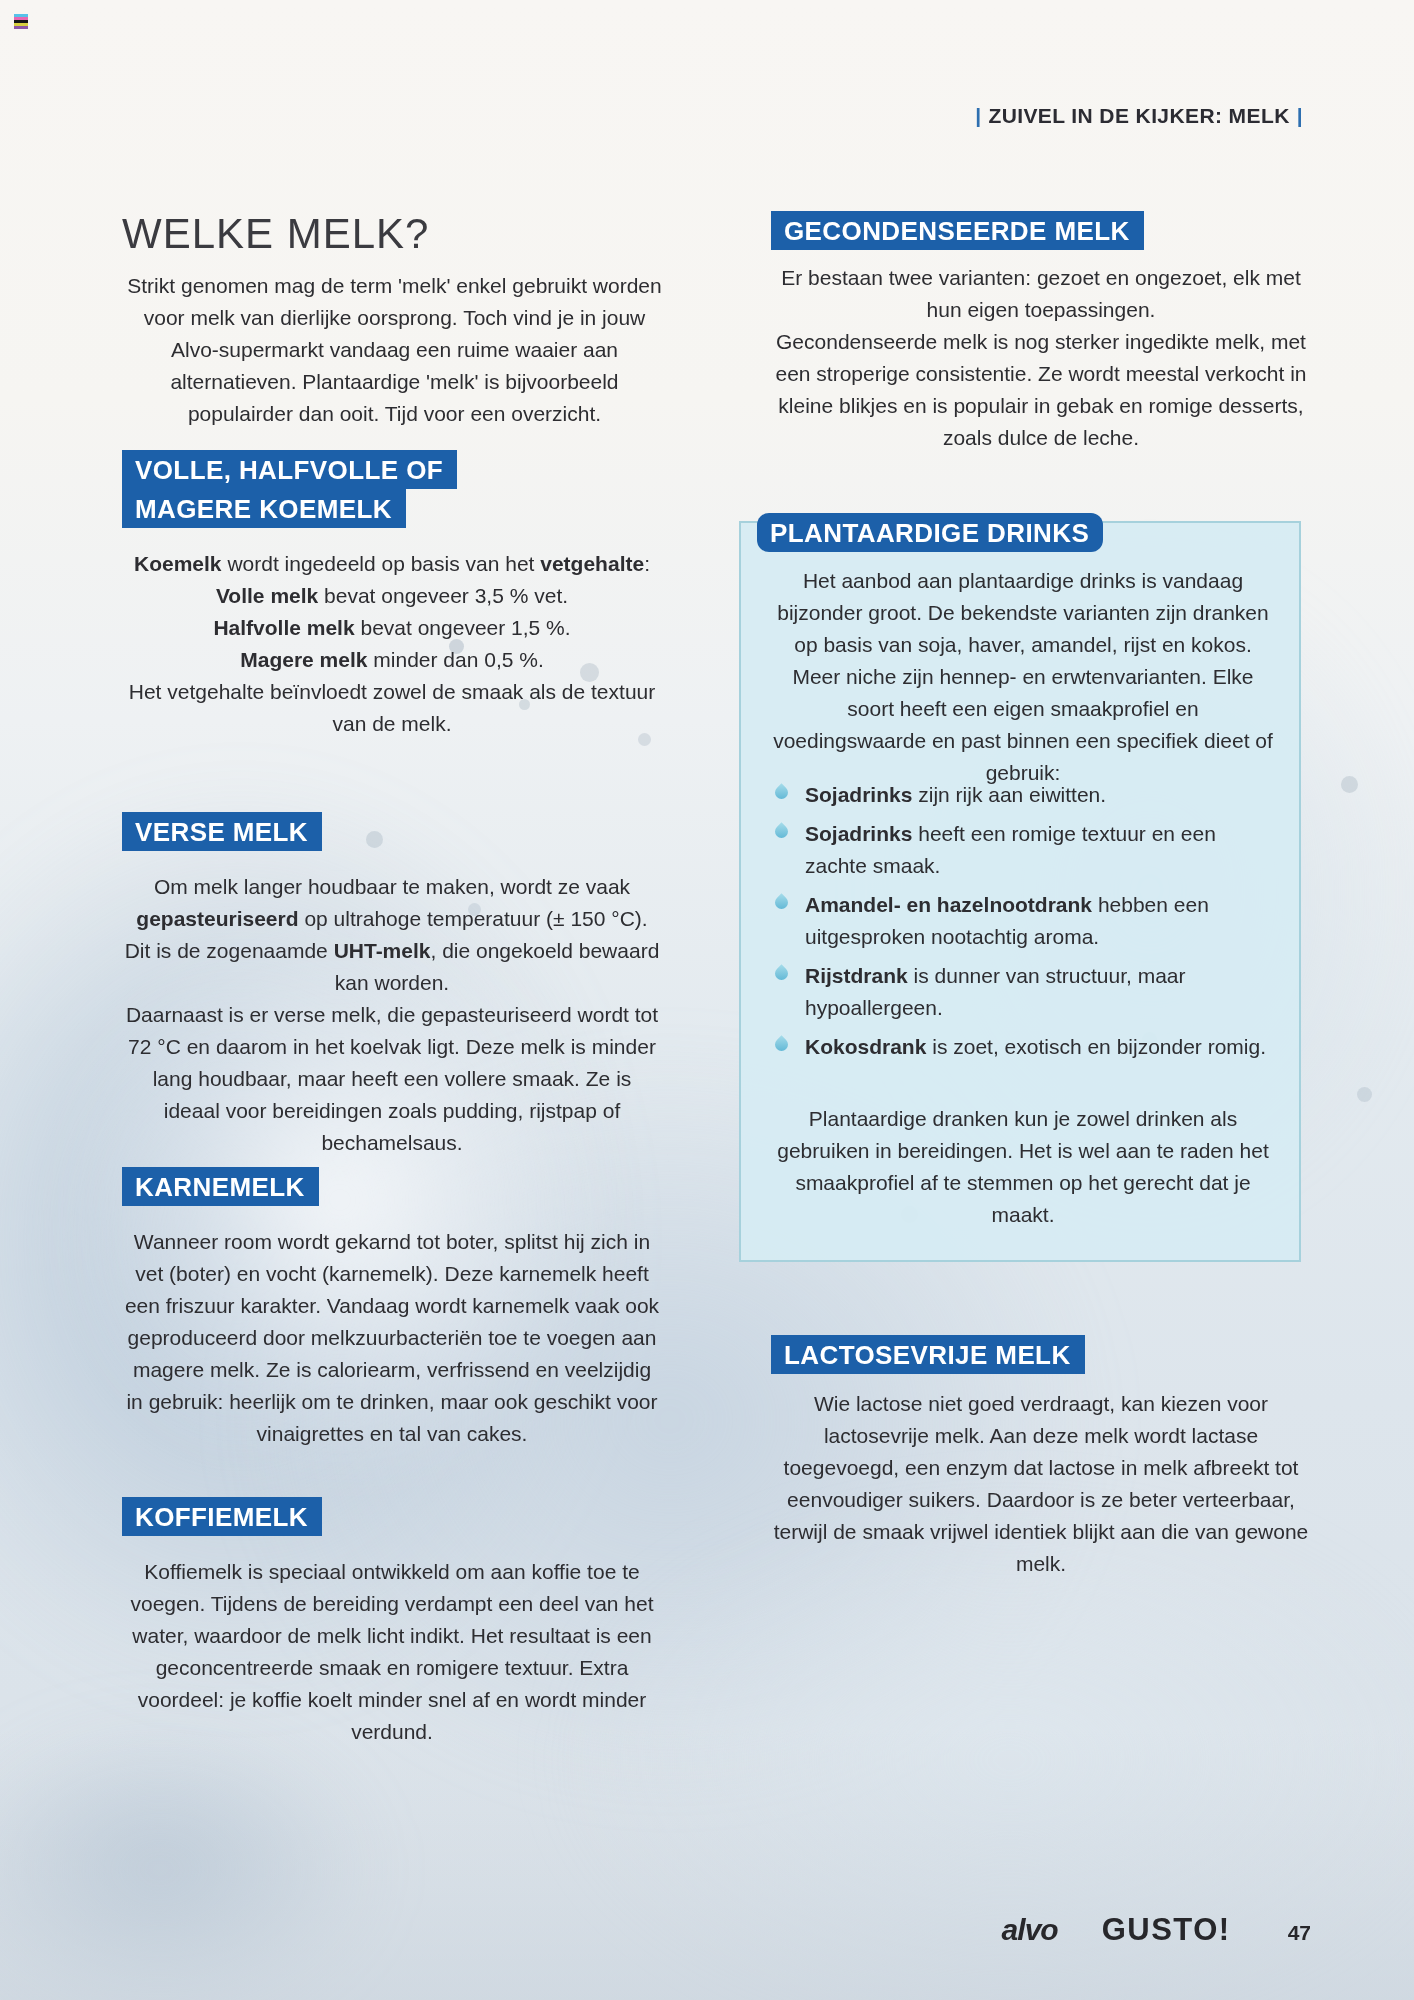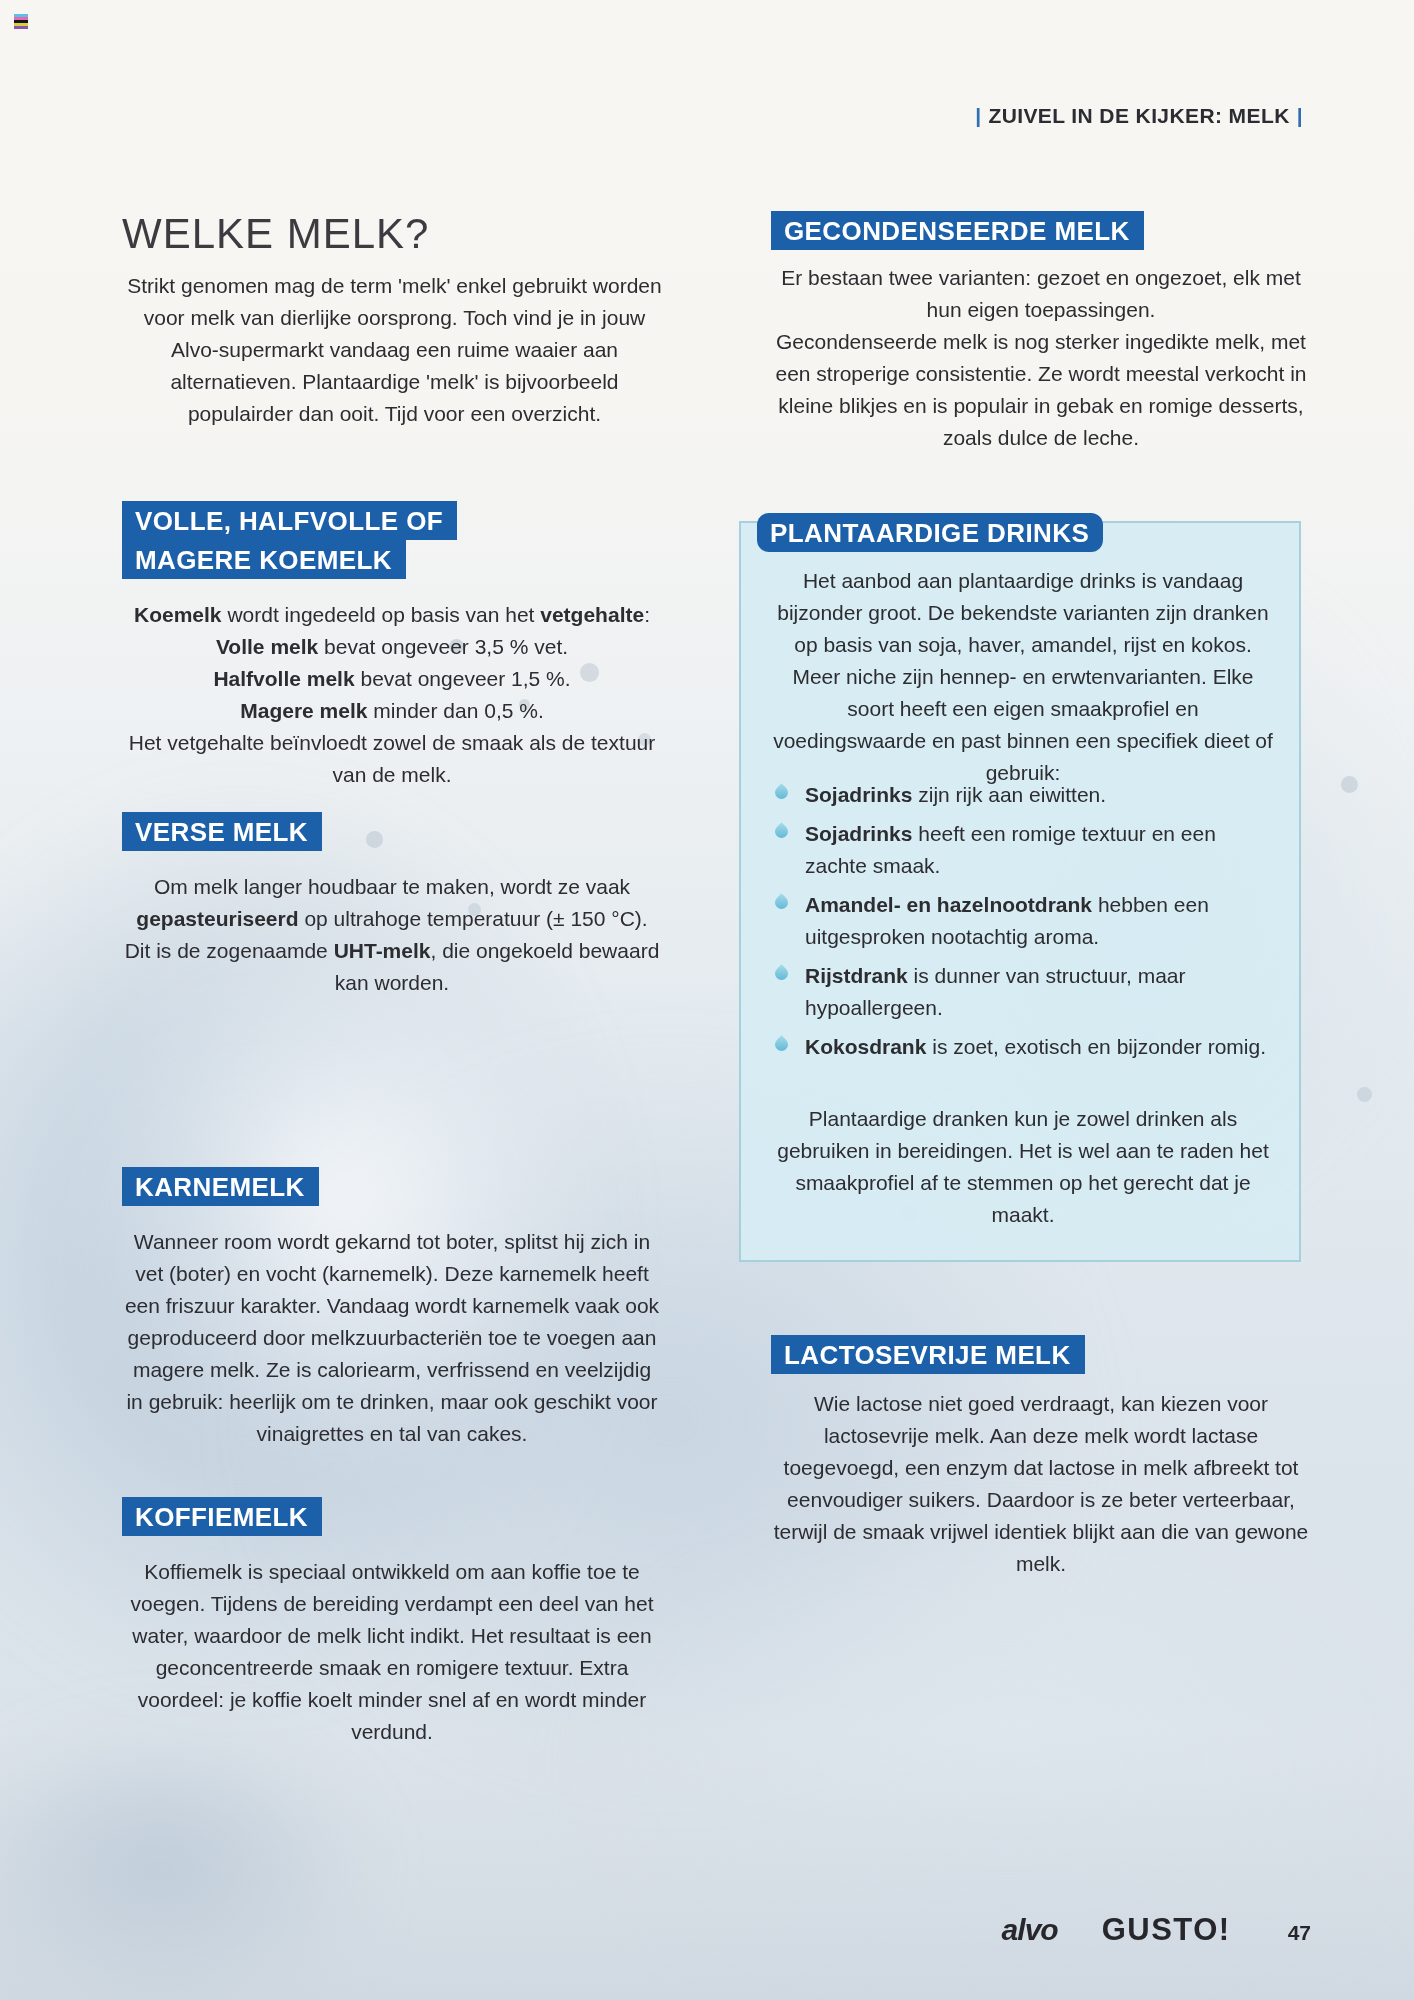--- a/index.html
+++ b/index.html
@@ -87,38 +87,39 @@
   <span class="pipe">|</span><span>ZUIVEL IN DE KIJKER: MELK</span><span class="pipe">|</span>
 </div>
 
 <div class="intro">
   <h1>WELKE MELK?</h1>
   <div class="bodytext">
       <p>Strikt genomen mag de term 'melk' enkel gebruikt worden voor melk van dierlijke oorsprong. Toch vind je in jouw Alvo-supermarkt vandaag een ruime waaier aan alternatieven. Plantaardige 'melk' is bijvoorbeeld populairder dan ooit. Tijd voor een overzicht.</p>
     </div>
 </div>
 
-<div class="section" style="left:122px;top:501px;">
+<div class="section" style="left:122px;top:450px;">
   <div class="badge-stack">
     <span class="badge-line">VOLLE, HALFVOLLE OF</span>
     <span class="badge-line">MAGERE KOEMELK</span>
   </div>
   <div class="bodytext sec-body">
     <p><span class="b">Koemelk</span><span> wordt ingedeeld op basis van het </span><span class="b">vetgehalte</span><span>:</span></p>
     <p><span class="b">Volle melk</span><span> bevat ongeveer 3,5 % vet.</span></p>
     <p><span class="b">Halfvolle melk</span><span> bevat ongeveer 1,5 %.</span></p>
     <p><span class="b">Magere melk</span><span> minder dan 0,5 %.</span></p>
     <p><span>Het vetgehalte beïnvloedt zowel de smaak als de textuur van de melk.</span></p>
   </div>
 </div>
 
 <div class="section" style="left:122px;top:812px;">
   <span class="badge">VERSE MELK</span>
   <div class="bodytext sec-body">
     <p><span>Om melk langer houdbaar te maken, wordt ze vaak </span><span class="b">gepasteuriseerd</span><span> op ultrahoge temperatuur (± 150 °C). Dit is de zogenaamde </span><span class="b">UHT-melk</span><span>, die ongekoeld bewaard kan worden.</span></p>
+    <p><span>Daarnaast is er verse melk, die gepasteuriseerd wordt tot 72 °C en daarom in het koelvak ligt. Deze melk is minder lang houdbaar, maar heeft een vollere smaak. Ze is ideaal voor bereidingen zoals pudding, rijstpap of bechamelsaus.</span></p>
   </div>
 </div>
 
 <div class="section" style="left:122px;top:1167px;">
   <span class="badge">KARNEMELK</span>
   <div class="bodytext sec-body">
     <p><span>Wanneer room wordt gekarnd tot boter, splitst hij zich in vet (boter) en vocht (karnemelk). Deze karnemelk heeft een friszuur karakter. Vandaag wordt karnemelk vaak ook geproduceerd door melkzuurbacteriën toe te voegen aan magere melk. Ze is caloriearm, verfrissend en veelzijdig in gebruik: heerlijk om te drinken, maar ook geschikt voor vinaigrettes en tal van cakes.</span></p>
   </div>
 </div>
 

